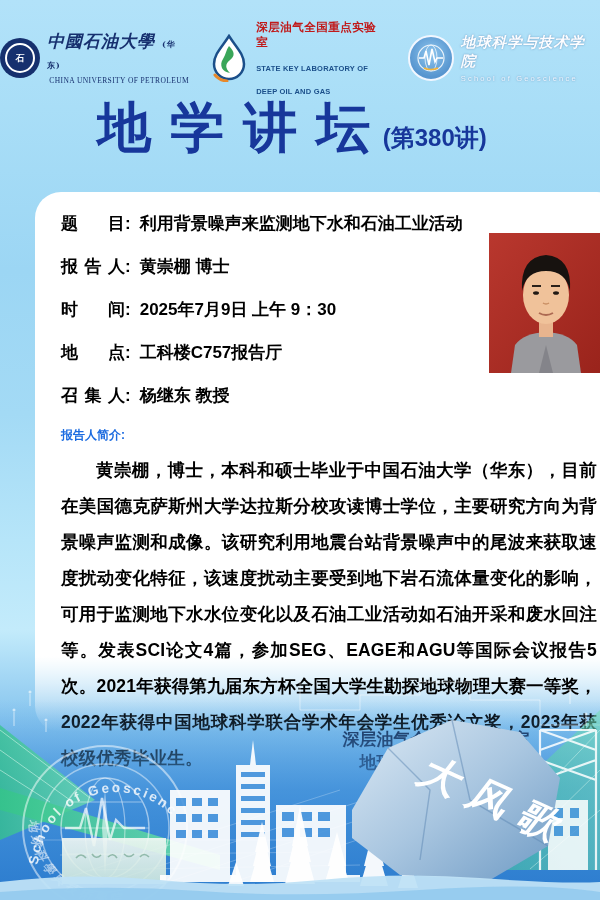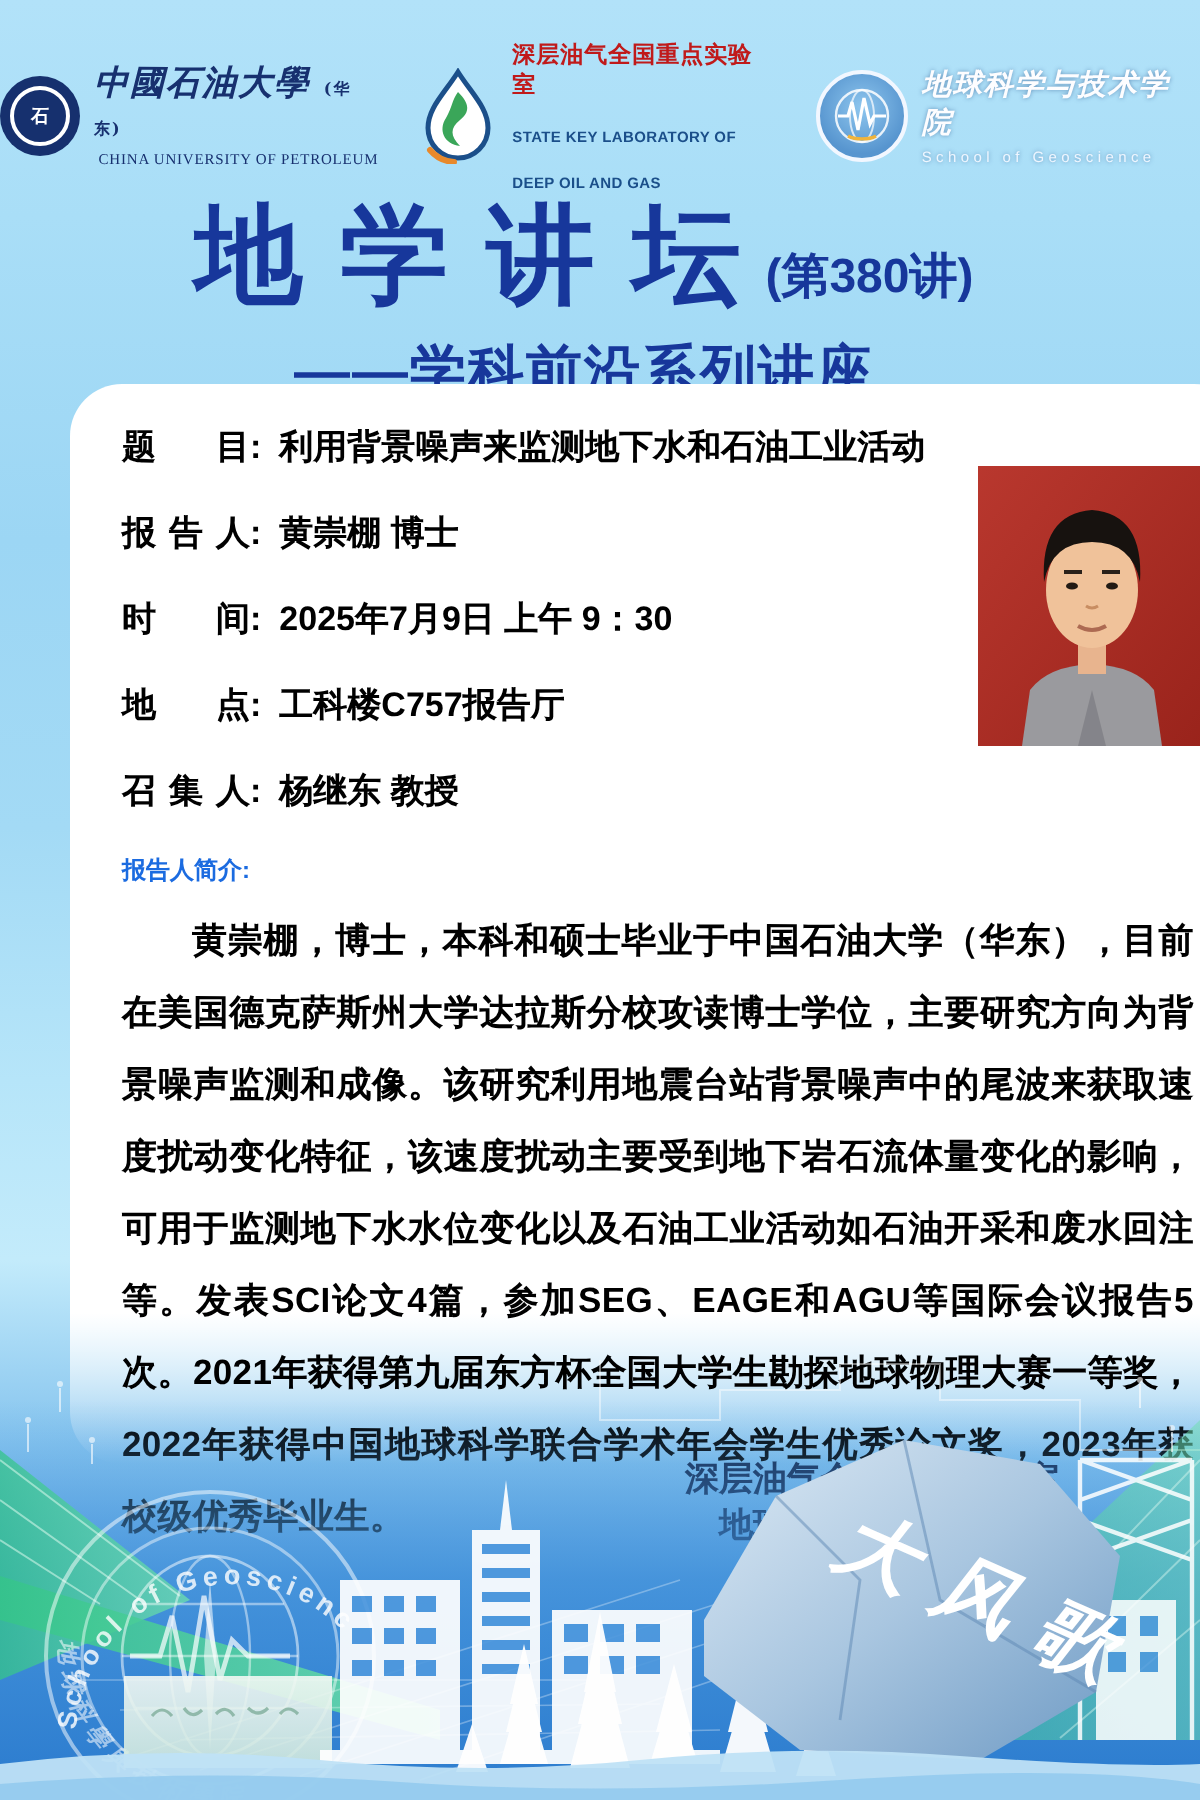--- a/index.html
+++ b/index.html
@@ -90,21 +90,20 @@
         <div class="geo-en">School of Geoscience</div>
       </div>
     </div>
   </div>
 
   <div class="titleblock">
     <div>
       <span class="title-main">地 学 讲 坛</span>
       <span class="title-session">(第380讲)</span>
     </div>
-    <div class="title-sub">——学科前沿系列讲座</div>
   </div>
 
   <div class="panel">
 
     <div class="inforow">
       <span class="lab">题目</span><span class="colon">:</span><span>利用背景噪声来监测地下水和石油工业活动</span>
     </div>
     <div class="inforow">
       <span class="lab">报告人</span><span class="colon">:</span><span>黄崇棚 博士</span>
     </div>

